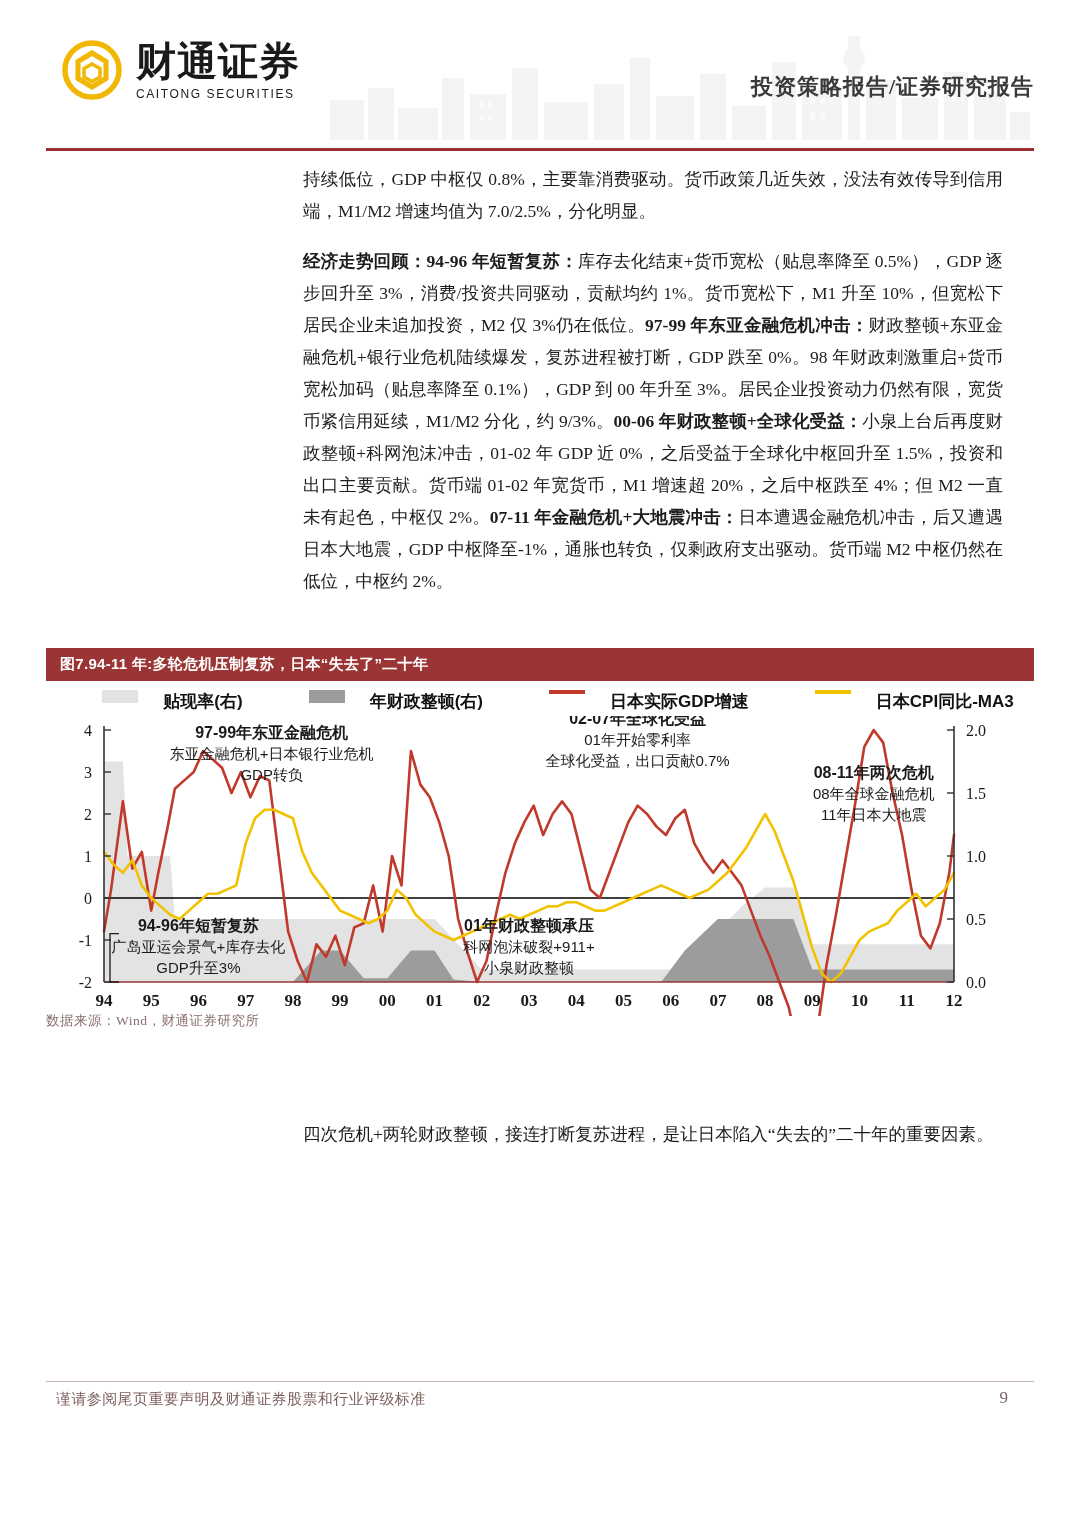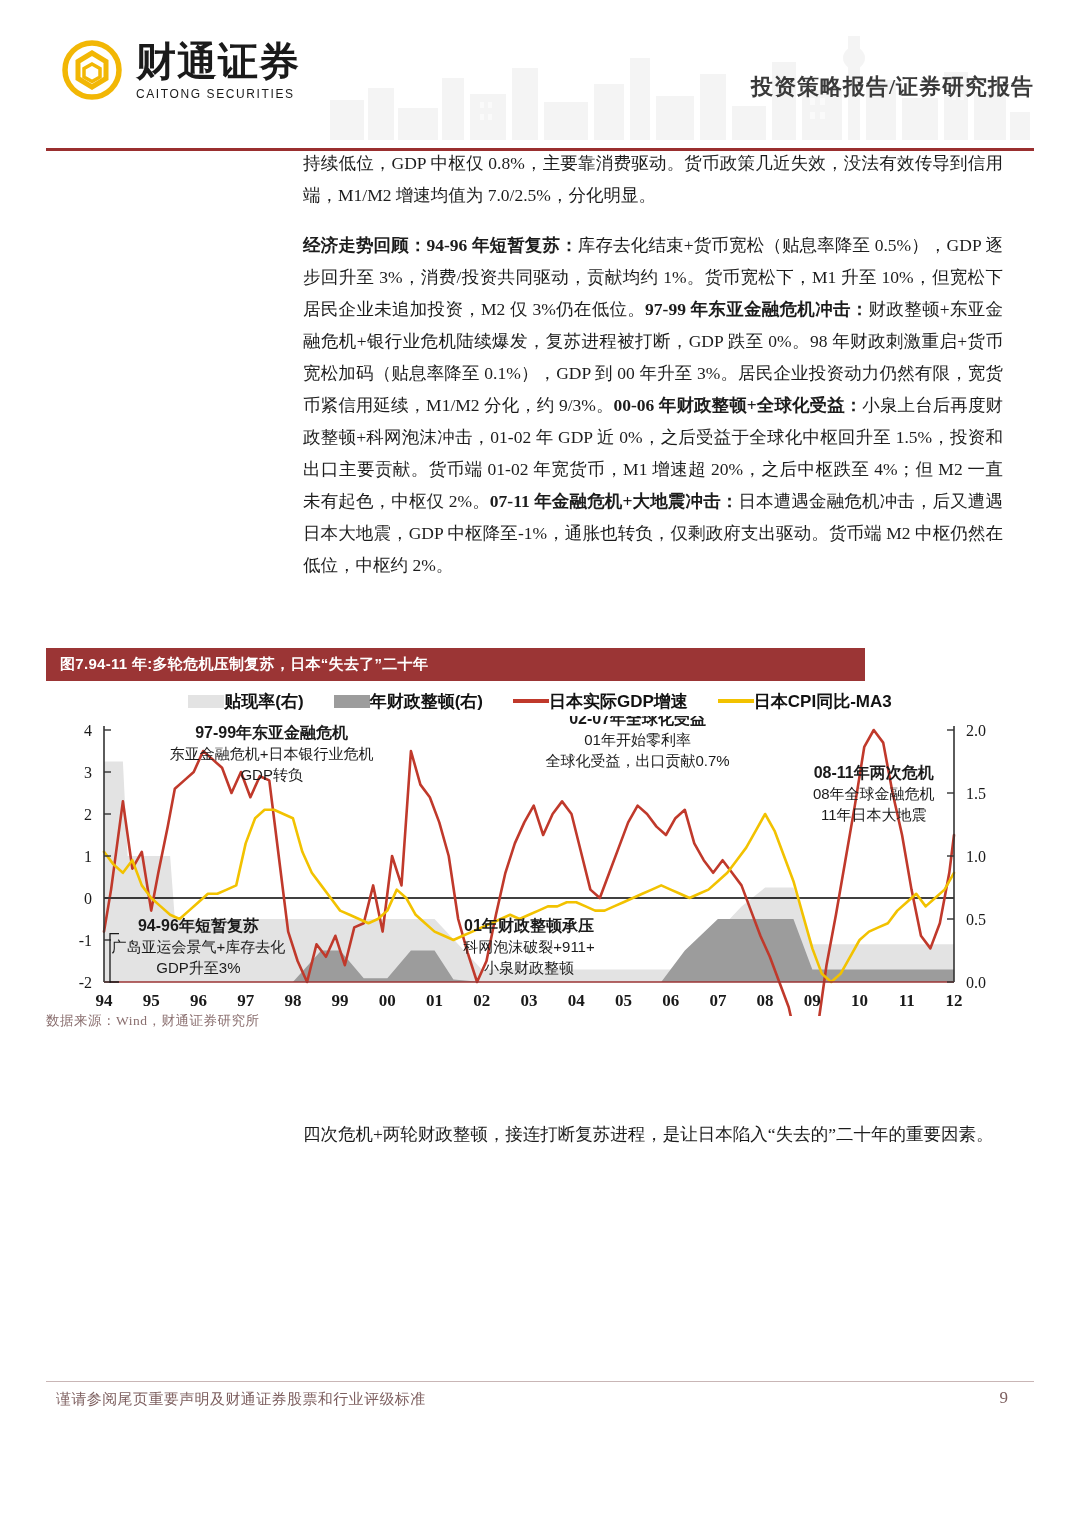--- a/index.html
+++ b/index.html
@@ -19,46 +19,46 @@
   .logo-wrap{position:absolute;left:62px;top:40px;display:flex;align-items:center;gap:14px;}
   .logo-mark{width:60px;height:60px;position:relative;flex:0 0 auto;}
   .logo-text{display:flex;flex-direction:column;line-height:1;}
   .logo-cn{font-family:"Liberation Sans",sans-serif;font-weight:bold;font-size:40px;letter-spacing:1px;color:#1a1a1a;}
   .logo-en{font-family:"Liberation Sans",sans-serif;font-size:12px;letter-spacing:1.6px;color:#1a1a1a;margin-top:7px;}
   .header-right{position:absolute;right:46px;top:72px;font-family:"Liberation Serif",serif;
     font-size:22px;font-weight:bold;color:#3a3a3a;letter-spacing:1px;}
   .header-rule{position:absolute;left:46px;top:148px;width:988px;height:3px;background:#9a2f2f;}
 
   
-  .content{position:absolute;left:303px;top:147px;width:700px;}
+  .content{position:absolute;left:303px;top:163px;width:700px;}
   p.para{
     margin:0 0 10px 0;
     font-size:17.5px;
     line-height:32px;
     text-align:justify;
     text-justify:inter-ideograph;
     font-family:"Liberation Serif", serif;
     color:#1c1c1c;
   }
   p.para.gap{margin-top:18px;}
   .b{font-weight:bold;}
 
   
   .figure{position:absolute;left:46px;top:648px;width:988px;height:400px;}
   .fig-title{
-    position:absolute;left:0;top:0;width:819px;height:33px;
+    position:absolute;left:0;top:0;width:988px;height:33px;
     background:#9b3535;color:#ffffff;
     font-family:"Liberation Sans",sans-serif;font-weight:bold;font-size:15px;
     display:flex;align-items:center;padding-left:14px;box-sizing:border-box;
     letter-spacing:.3px;
   }
   .legend{position:absolute;left:0;top:38px;width:988px;height:30px;
     display:flex;align-items:center;justify-content:center;gap:30px;
     font-family:"Liberation Sans",sans-serif;font-weight:bold;font-size:17px;color:#121212;}
-  .leg-item{display:flex;align-items:center;gap:0;}
+  .leg-item{display:flex;align-items:flex-start;gap:25px;margin-left:36px;}
   .sw-box{width:36px;height:13px;display:inline-block;}
   .sw-line{width:36px;height:4px;display:inline-block;}
   .plot{position:absolute;left:0;top:68px;width:988px;height:300px;}
   .src{position:absolute;left:0;top:364px;
     font-family:"Liberation Serif",serif;font-size:13.5px;color:#8a6f6f;letter-spacing:.5px;}
 
   
   .footer-rule{position:absolute;left:46px;top:1381px;width:988px;height:1px;background:#c9b6b6;}
   .footer-left{position:absolute;left:56px;top:1390px;font-size:15px;color:#7d5f5f;
     font-family:"Liberation Serif",serif;letter-spacing:.4px;}

